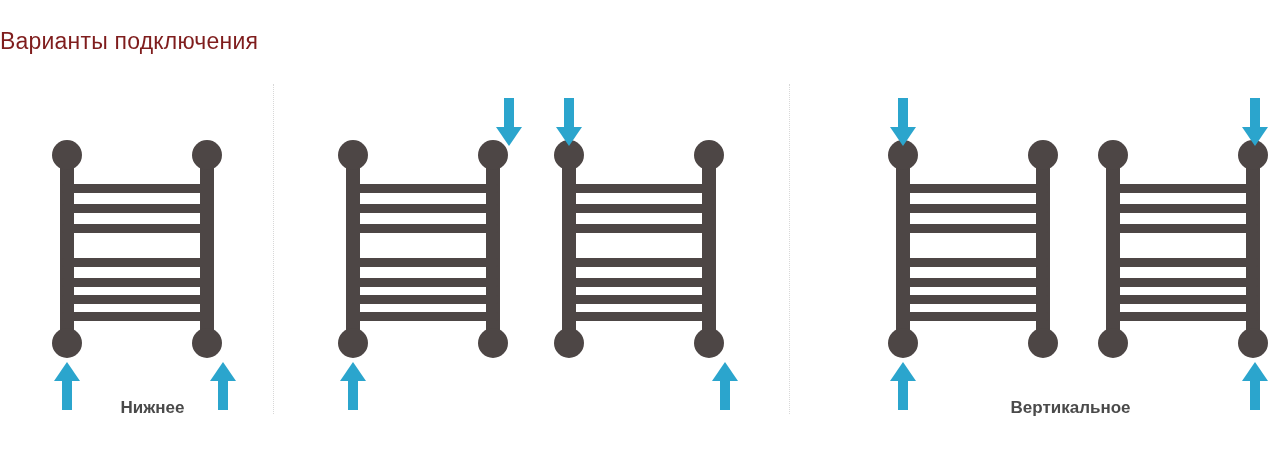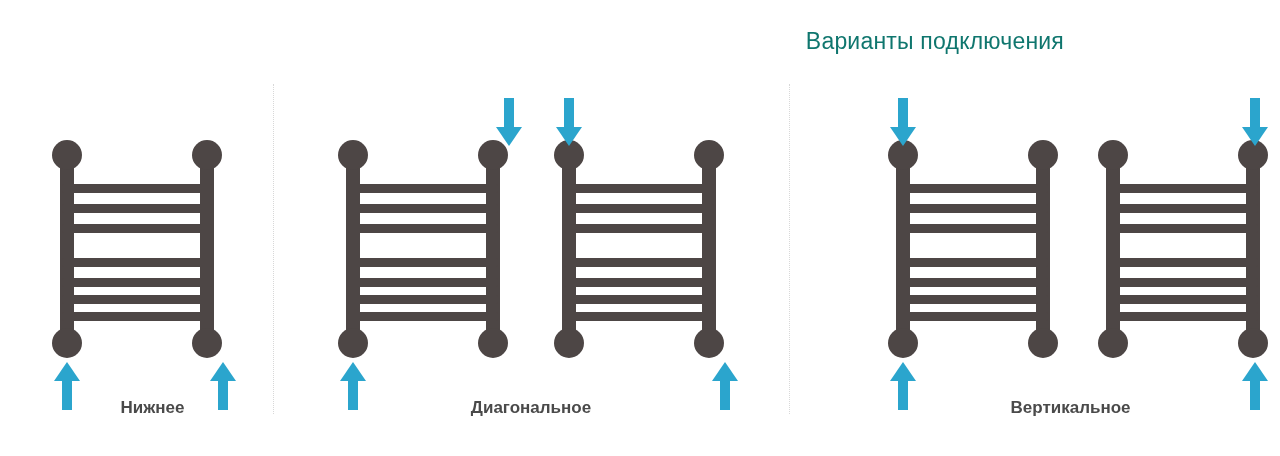--- a/index.html
+++ b/index.html
@@ -20,24 +20,24 @@
     width: 1280px;
     height: 456px;
     background: #ffffff;
   }
 
   #title {
     position: absolute;
     top: 28px;
     left: 0;
     width: 1064px;
-    text-align: right;
+    text-align: left;
     font-size: 23px;
     font-weight: 400;
-    color: #0f766e;
+    color: #7f1d1d;
     letter-spacing: 0.2px;
   }
 
   .divider {
     position: absolute;
     top: 84px;
     width: 0;
     height: 330px;
     border-left: 1px dotted #d8d8d8;
   }
@@ -212,21 +212,20 @@
     </div>
     <div class="arrow down" style="left:283px;">
       <div class="shaft"></div>
       <div class="head"></div>
     </div>
     <div class="arrow up" style="left:439px;">
       <div class="head"></div>
       <div class="shaft"></div>
     </div>
 
-    <div class="group-label">Диагональное</div>
   </div>
 
   <div class="group" id="group-vertical">
 
     <div class="radiator" style="left:63px;">
       <div class="post left"></div>
       <div class="post right"></div>
       <div class="cap tl"></div>
       <div class="cap tr"></div>
       <div class="cap bl"></div>

